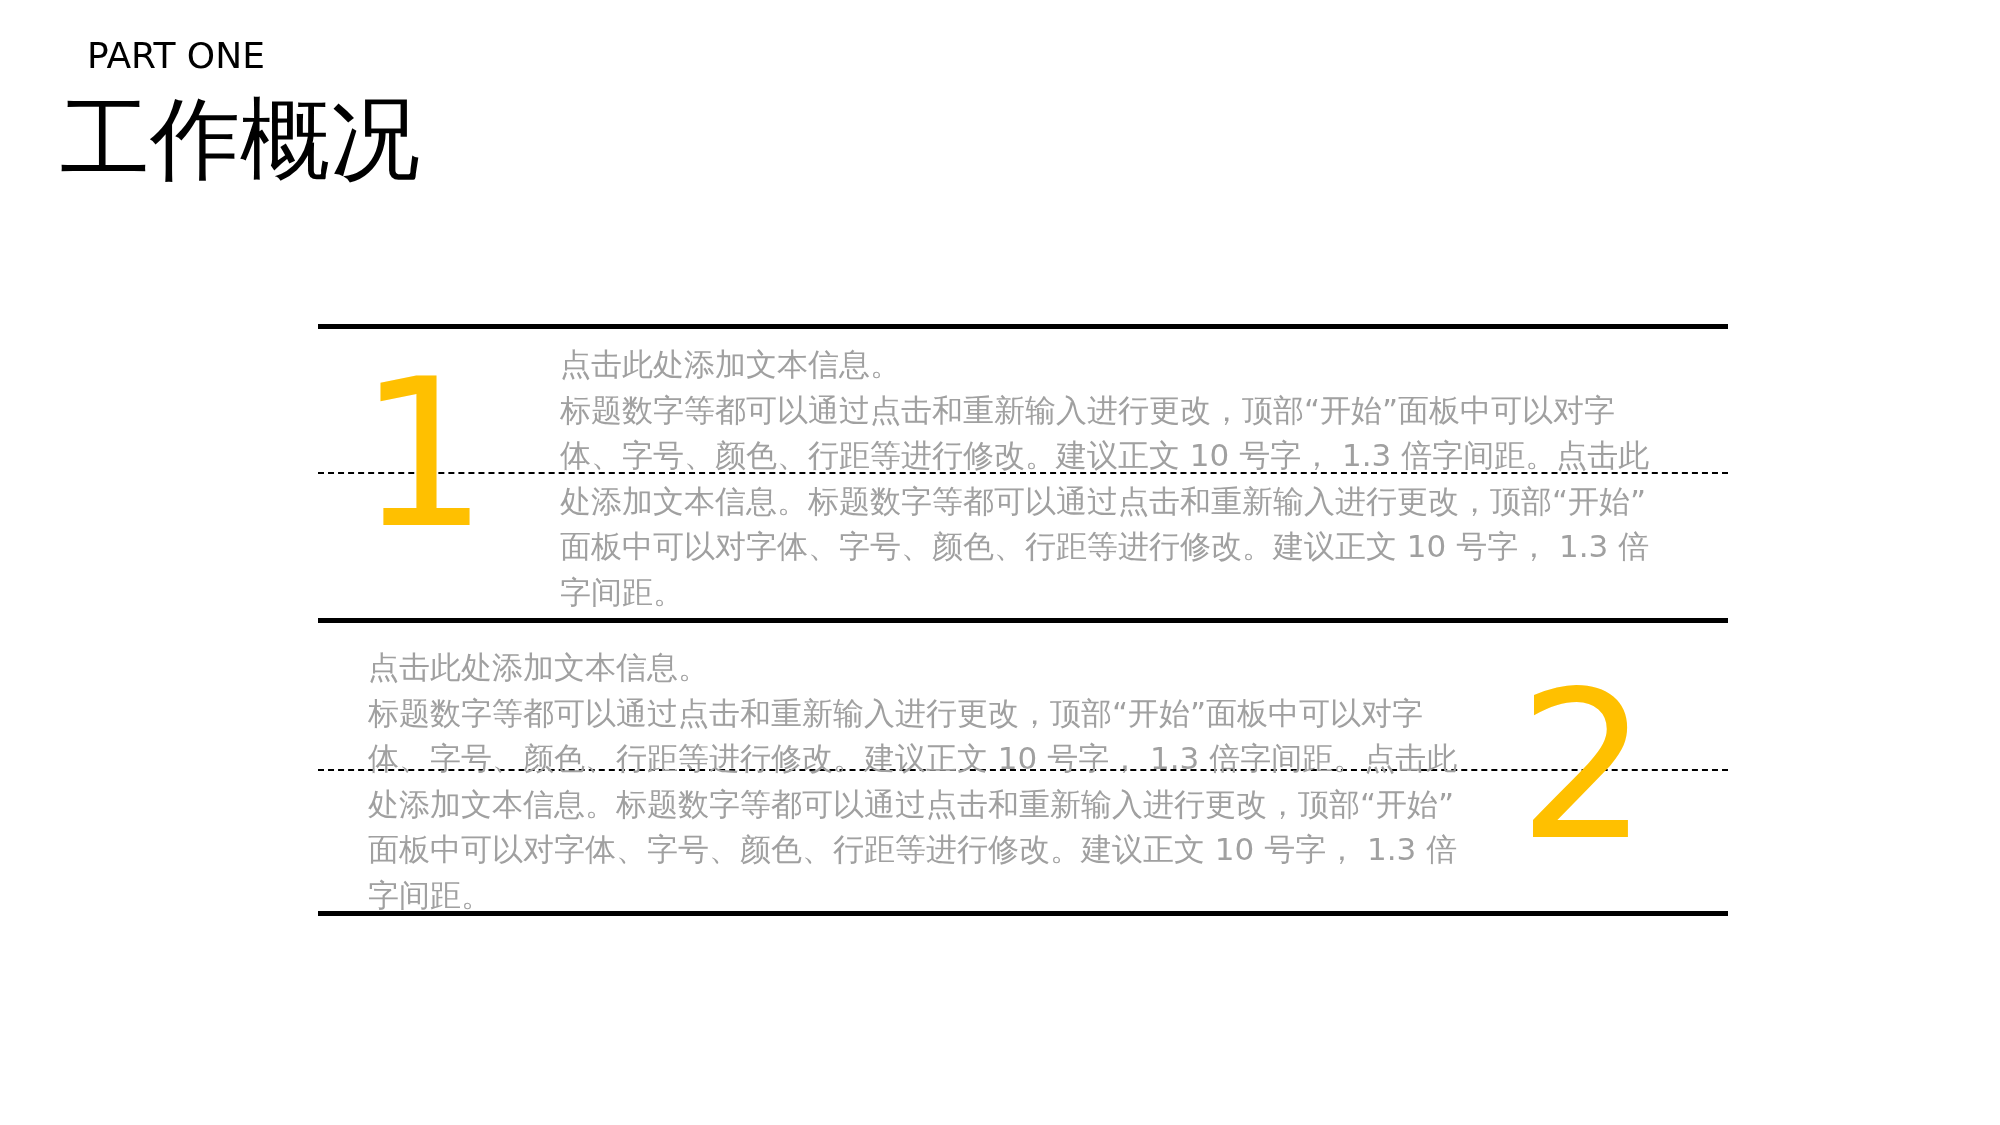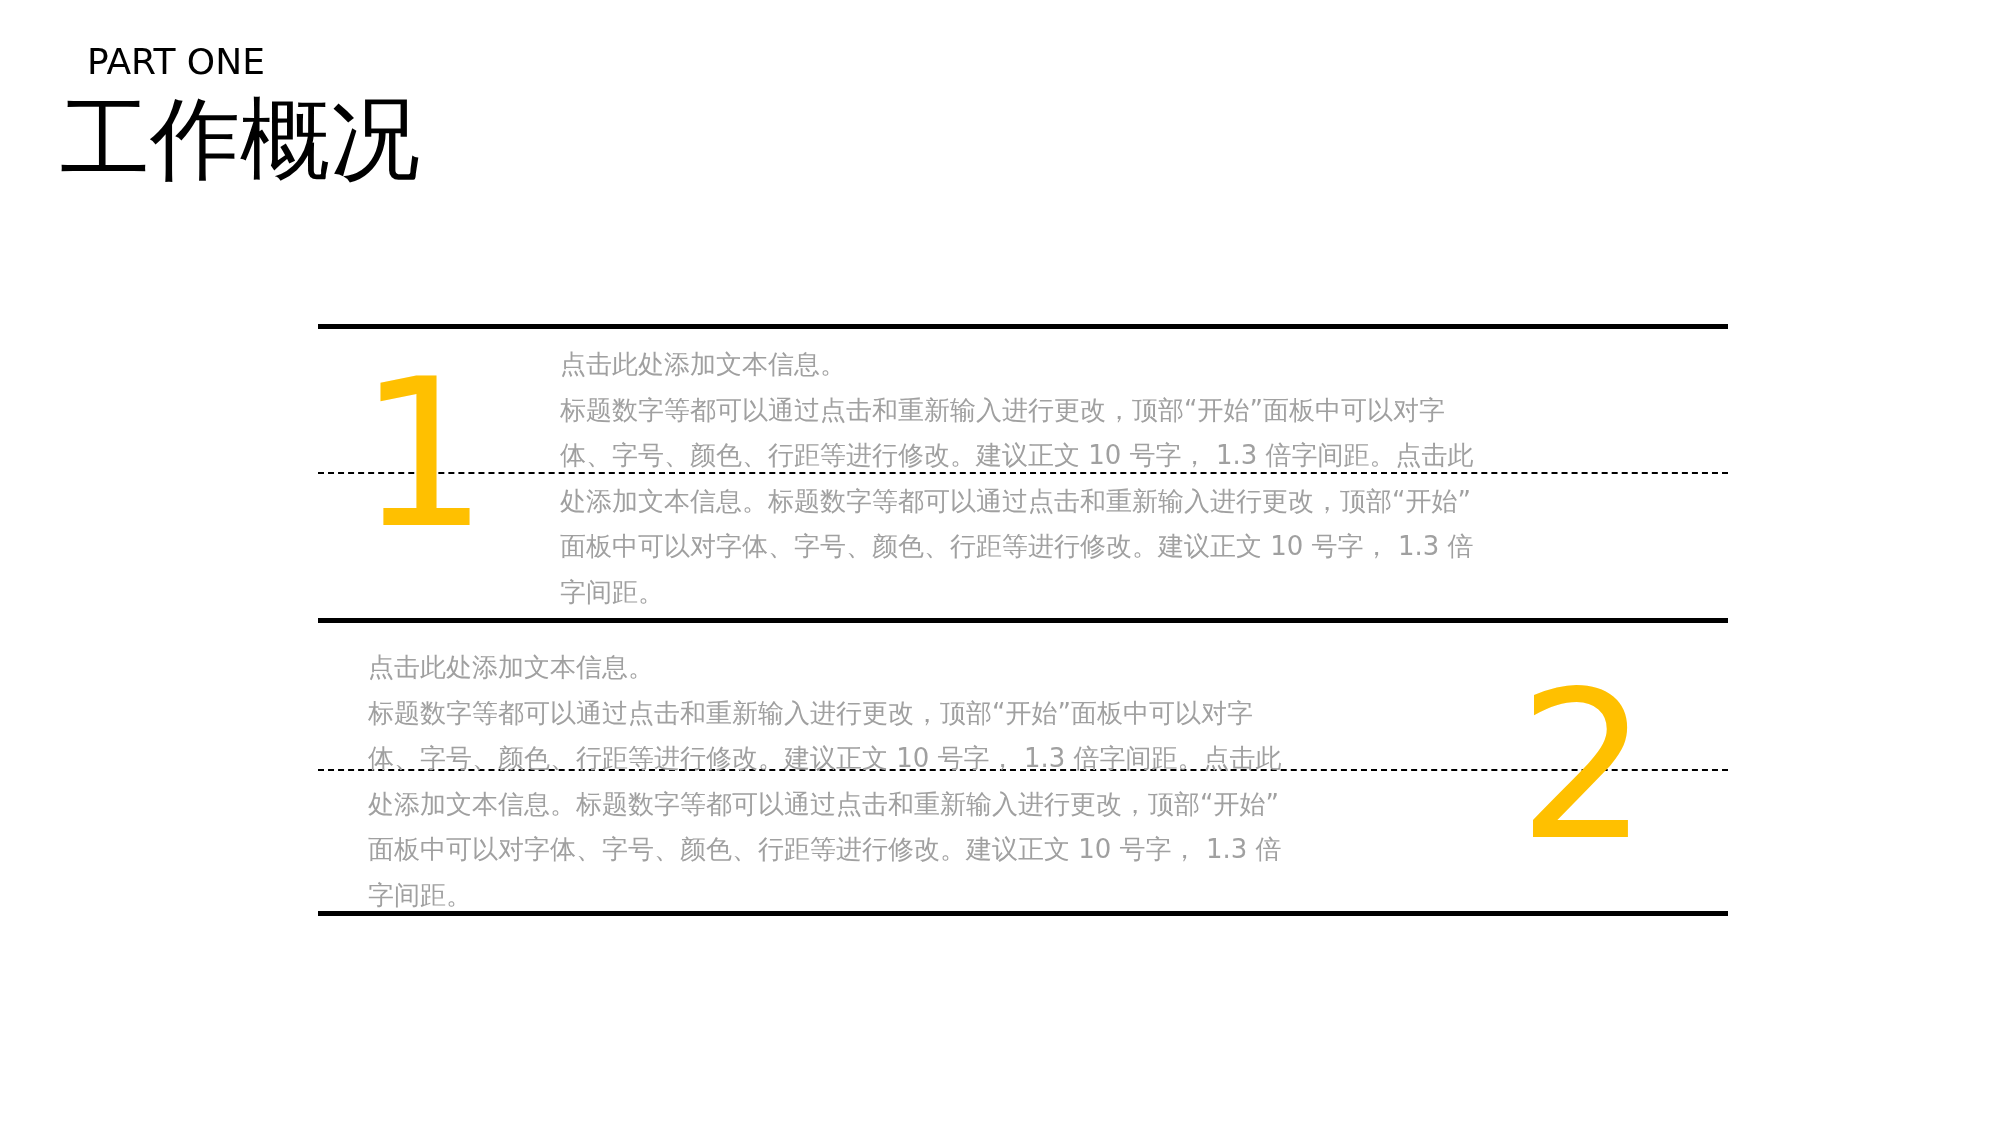--- a/index.html
+++ b/index.html
@@ -1,26 +1,26 @@
 <!DOCTYPE html>
 <html><head>
 <meta charset="utf-8">
 <style>
   html, body { margin: 0; padding: 0; }
   body {
     width: 2000px; height: 1125px; background: #ffffff; position: relative; overflow: hidden;
     font-family: "DejaVu Sans", "Liberation Sans", sans-serif;
   }
   .abs { position: absolute; }
-  .part-label { left: 87px; top: 38px; font-size: 36px; color: #000; line-height: 48px; white-space: nowrap; }
+  .part-label { left: 87px; top: 32px; font-size: 36px; color: #000; line-height: 48px; white-space: nowrap; }
   .page-title { left: 60px; top: 84px; font-size: 90px; color: #000; line-height: 110px; white-space: nowrap; letter-spacing: 0px; }
   .solid-line { left: 318px; width: 1410px; height: 5px; background: #000; }
   .dashed-line { left: 318px; width: 1410px; height: 0; border-top: 2px dashed #000; }
   .big-number { font-size: 205px; line-height: 205px; color: #FFC000; white-space: nowrap; }
-  .body-text { font-size: 26px; color: #a0a0a0; line-height: 45.5px; white-space: nowrap; }
+  .body-text { font-size: 31px; color: #a0a0a0; line-height: 45.5px; white-space: nowrap; }
   .body-text div { height: 45.5px; }
 </style>
 </head>
 <body>
 
 <div class="abs part-label">PART ONE</div>
 <div class="abs page-title">工作概况</div>
 
 <div>
   <div class="abs solid-line" style="top:324px;"></div>

